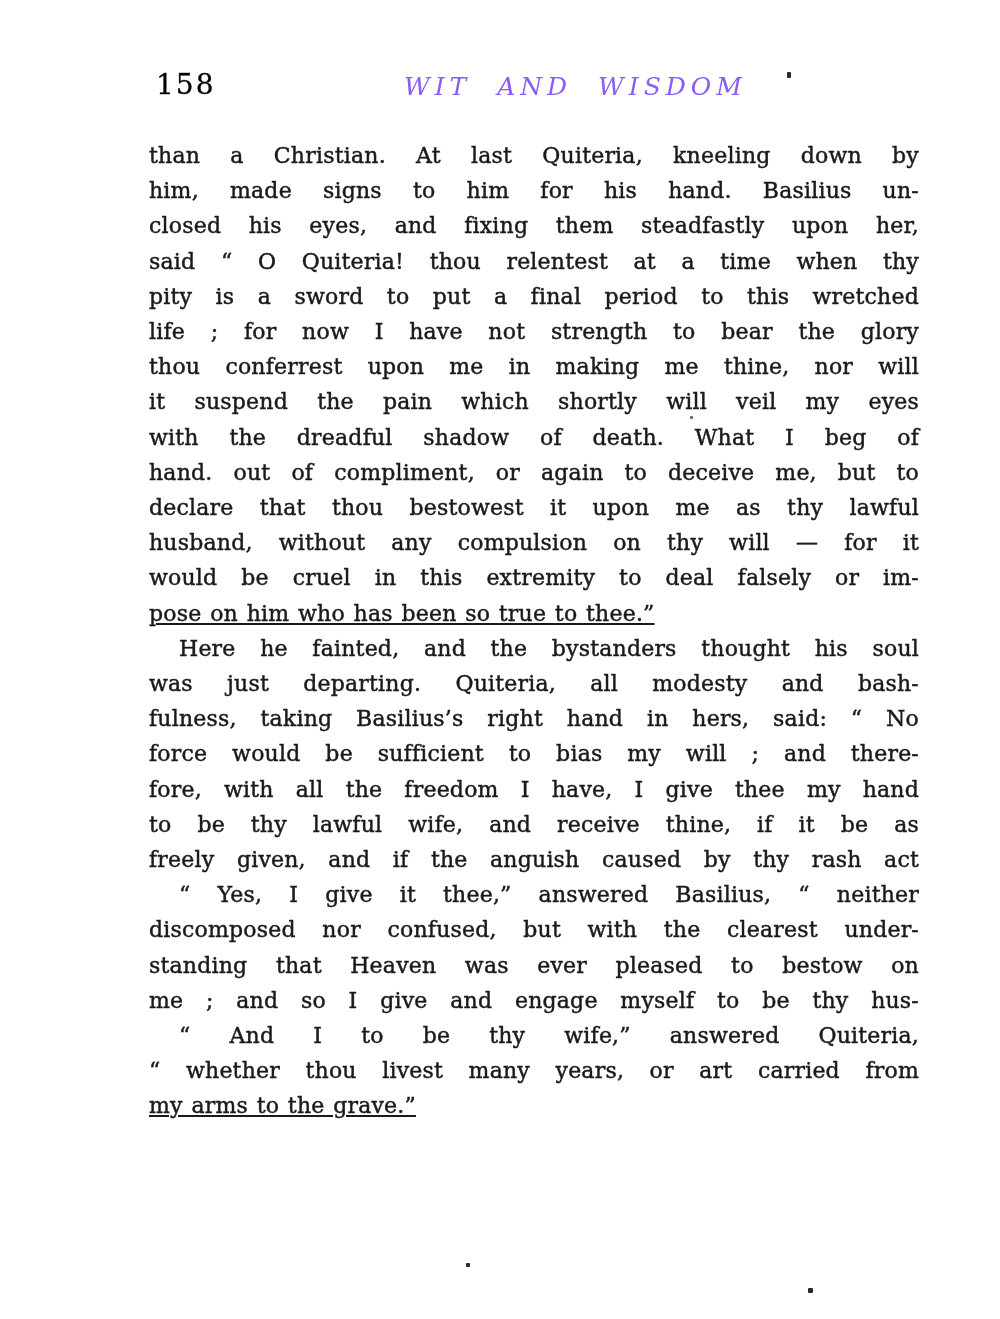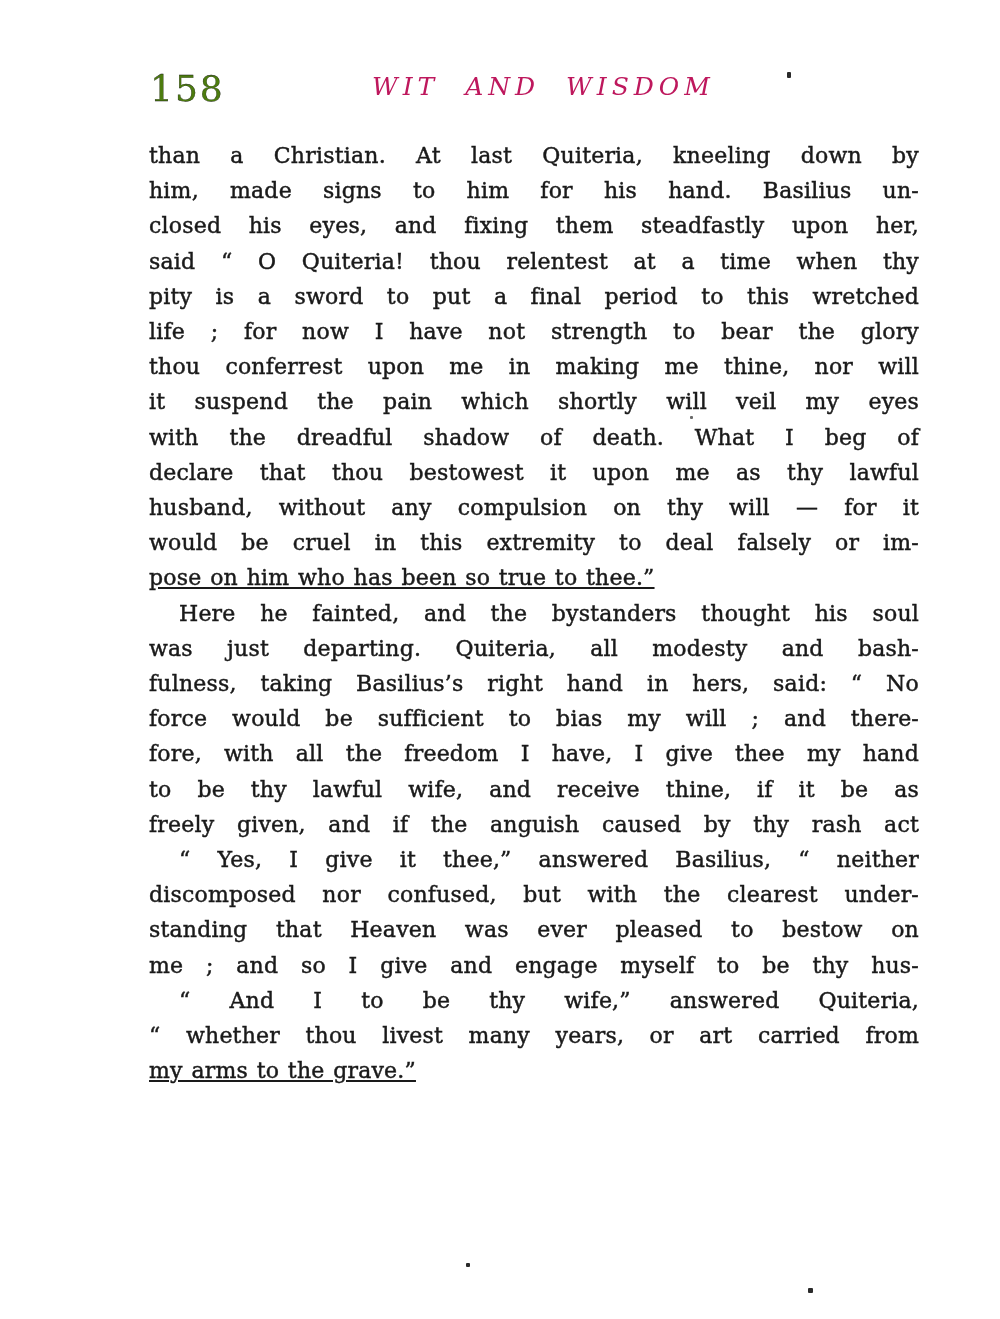--- a/index.html
+++ b/index.html
@@ -12,36 +12,36 @@
     width: 1000px;
     height: 1319px;
     background: #ffffff;
     overflow: hidden;
     font-family: "DejaVu Serif", "Liberation Serif", serif;
     color: #1a1a1a;
   }
   
   #page-number {
     position: absolute;
-    left: 150px;
+    left: 156px;
     top: 68px;
-    font-size: 36px;
+    font-size: 28px;
     letter-spacing: 2px;
-    color: #4d7c0f;
+    color: #000000;
     -webkit-text-stroke: 0.3px #161616;
   }
   #running-title {
     position: absolute;
-    left: 372px;
+    left: 404px;
     top: 72px;
     font-size: 25px;
     font-style: italic;
     letter-spacing: 5px;
     word-spacing: 13px;
-    color: #be185d;
+    color: #8b5cf6;
     white-space: nowrap;
   }
   
   #text-body {
     position: absolute;
     left: 149px;
     top: 138px;
     width: 770px;
   }
   .paragraph { margin: 0; padding: 0; }
@@ -86,20 +86,21 @@
       <div class="paragraph">
         <div class="line">than a Christian.  At last Quiteria, kneeling down by</div>
         <div class="line">him, made signs to him for his hand.  Basilius un-</div>
         <div class="line">closed his eyes, and fixing them steadfastly upon her,</div>
         <div class="line">said “ O Quiteria! thou relentest at a time when thy</div>
         <div class="line">pity is a sword to put a final period to this wretched</div>
         <div class="line">life ; for now I have not strength to bear the glory</div>
         <div class="line">thou conferrest upon me in making me thine, nor will</div>
         <div class="line">it suspend the pain which shortly will veil my eyes</div>
         <div class="line">with the dreadful shadow of death.  What I beg of</div>
+        <div class="line">hand. out of compliment, or again to deceive me, but to</div>
         <div class="line">declare that thou bestowest it upon me as thy lawful</div>
         <div class="line">husband, without any compulsion on thy will — for it</div>
         <div class="line">would be cruel in this extremity to deal falsely or im-</div>
         <div class="line last">pose on him who has been so true to thee.”</div>
       </div>
       <div class="paragraph indent">
         <div class="line">Here he fainted, and the bystanders thought his soul</div>
         <div class="line">was just departing.  Quiteria, all modesty and bash-</div>
         <div class="line">fulness, taking Basilius’s right hand in hers, said: “ No</div>
         <div class="line">force would be sufficient to bias my will ; and there-</div>

